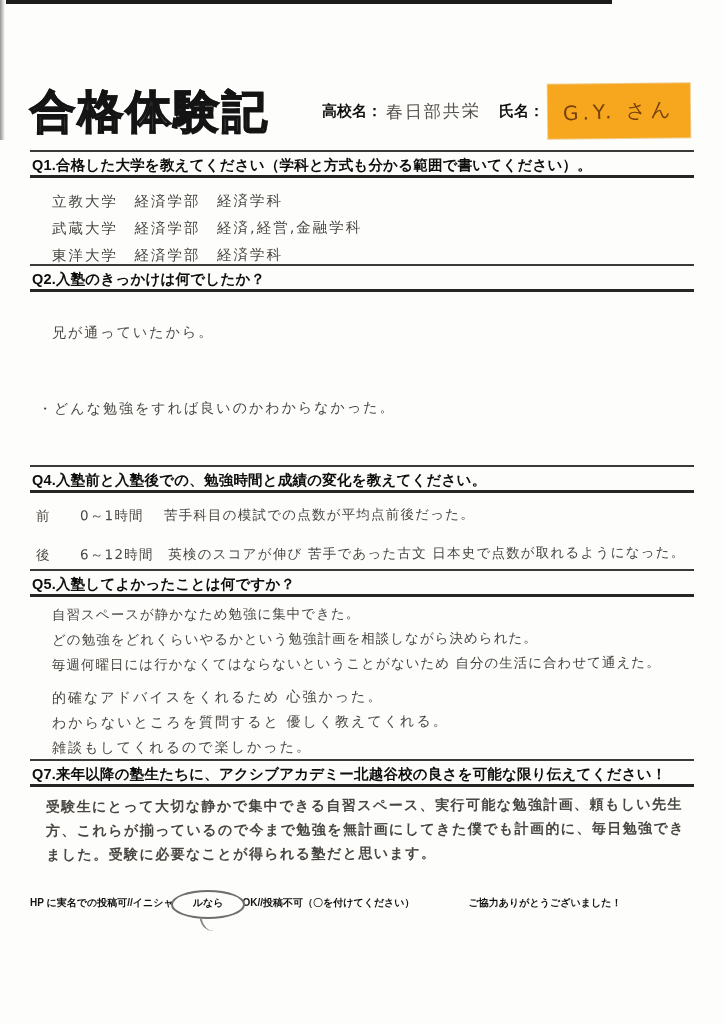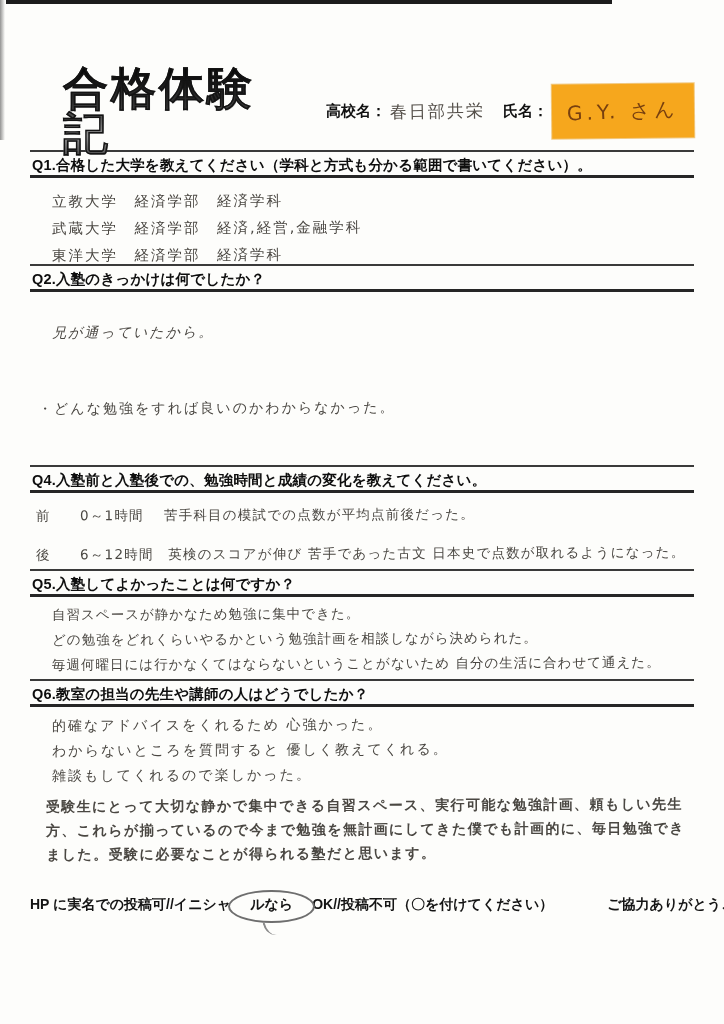--- a/index.html
+++ b/index.html
@@ -23,26 +23,25 @@
   }
 
   .content { padding: 0 30px; }
 
   
   .header {
     display: flex; align-items: center;
     margin-top: 80px; height: 62px;
   }
   .title {
-    font-size: 45px; font-weight: 400; letter-spacing: 3px; line-height: 1;
+    font-size: 45px; font-weight: 700; letter-spacing: 3px; line-height: 1;
     background: linear-gradient(180deg, #0d0d0d 8%, #4c4c4c 48%, #c9c9c9 78%, #5a5a5a 100%);
     -webkit-background-clip: text; background-clip: text;
     color: transparent; -webkit-text-stroke: 1.5px #141414;
     text-shadow: 1px 1px 0 rgba(0,0,0,.25);
-    margin-left: 33px;
   }
   .field { display: flex; align-items: center; }
   .field-school { margin-left: 52px; }
   .field-name  { margin-left: 18px; }
   .flabel { font-size: 15px; font-weight: 800; color: #111; white-space: nowrap; }
 
   .hand {
     font-family: "DejaVu Sans", sans-serif;
     color: #4a4742; letter-spacing: 2px;
   }
@@ -67,38 +66,38 @@
     padding: 4px 2px 3px 2px;
     font-size: 14.5px; font-weight: 700; color: #0e0e0e;
     letter-spacing: 0.2px;
     height: 28px;
   }
   .answers { padding-left: 22px; padding-right: 4px; }
   .ans { font-size: 14px; line-height: 25px; transform: rotate(-0.25deg); white-space: nowrap; }
 
   .a1 { height: 86px; padding-top: 9px; }
   .a1 .ans { line-height: 27px; font-size: 14.5px; }
-  .a2 { height: 93px; padding-top: 27px; font-style: italic; }
+  .a2 { height: 93px; padding-top: 27px; }
   .a3 { height: 80px; padding-top: 10px; padding-left: 8px; }
   .a4 { height: 76px; padding-top: 9px; padding-left: 6px; }
   .a4 .ans + .ans { margin-top: 14px; }
   .a4 .ans { font-size: 13.5px; letter-spacing: 1.2px; }
   .a5 { height: 82px; padding-top: 4px; }
   .a5 .ans { font-size: 13.5px; letter-spacing: 1px; }
   .a6 { height: 80px; padding-top: 5px; }
   .a7 { height: 95px; padding-top: 6px; padding-left: 16px; font-weight: bold; }
   .a7 .ans {
     white-space: normal; line-height: 24px; font-size: 14px;
     letter-spacing: 1.4px;
   }
 
   
   .footer {
     margin-top: 14px; padding: 0 30px;
-    font-size: 14px; font-weight: 700; color: #141414;
+    font-size: 10px; font-weight: 700; color: #141414;
     display: flex; align-items: flex-start; white-space: nowrap;
   }
   .circled { position: relative; padding: 0 19px; }
   .circled::before {
     content: ""; position: absolute;
     left: -3px; right: -3px; top: -6px; bottom: -9px;
     border: 2px solid #6e6e6e; border-radius: 50%;
   }
   .circled::after {
     content: ""; position: absolute;
@@ -164,29 +163,29 @@
       <section class="qsec">
         <div class="qhead">Q5.入塾してよかったことは何ですか？</div>
         <div class="answers a5">
           <div class="hand ans">自習スペースが静かなため勉強に集中できた。</div>
           <div class="hand ans">どの勉強をどれくらいやるかという勉強計画を相談しながら決められた。</div>
           <div class="hand ans">毎週何曜日には行かなくてはならないということがないため 自分の生活に合わせて通えた。</div>
         </div>
       </section>
 
       <section class="qsec">
-        <div class="qhead">Q6.教室の担当の先生や講師の人はどうでしたか？</div>
         <div class="answers a6">
           <div class="hand ans">的確なアドバイスをくれるため 心強かった。</div>
           <div class="hand ans">わからないところを質問すると 優しく教えてくれる。</div>
           <div class="hand ans">雑談もしてくれるので楽しかった。</div>
         </div>
       </section>
 
       <section class="qsec">
+        <div class="qhead">Q7.来年以降の塾生たちに、アクシブアカデミー北越谷校の良さを可能な限り伝えてください！</div>
         <div class="answers a7">
           <div class="hand ans">受験生にとって大切な静かで集中できる自習スペース、実行可能な勉強計画、頼もしい先生方、これらが揃っているので今まで勉強を無計画にしてきた僕でも計画的に、毎日勉強できました。受験に必要なことが得られる塾だと思います。</div>
         </div>
       </section>
     </div>
   </div>
 
   <footer class="footer">
     <span>HP に実名での投稿可//イニシャ</span>
       <span class="circled">ルなら</span>

